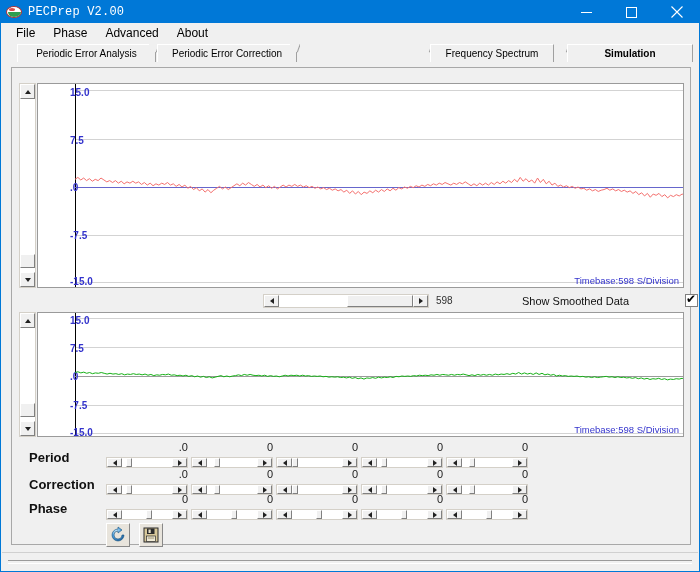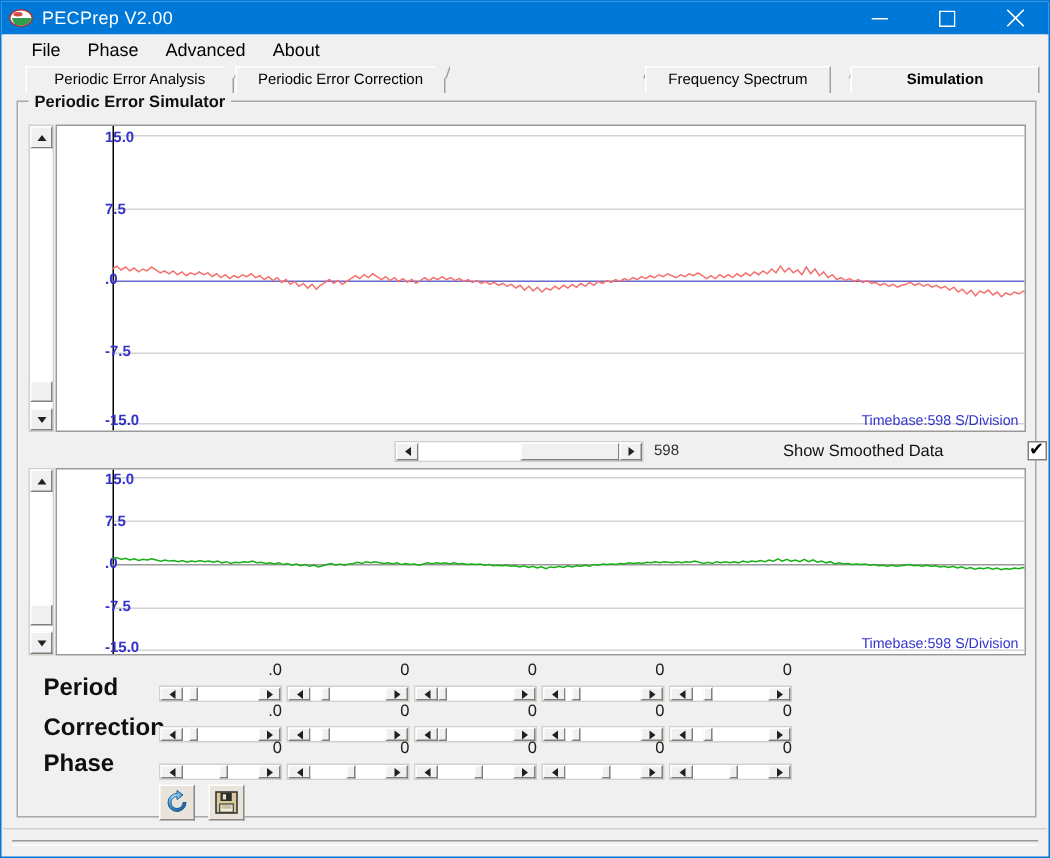--- a/index.html
+++ b/index.html
@@ -39,34 +39,35 @@
     content:""; position:absolute; left:1px; top:5px; width:14px; height:6px;
     background:#2e9e4f; border-radius:0 0 50% 50%/0 0 100% 100%;
   }
   #app-icon .oval:before {
     content:""; position:absolute; left:2px; top:1px; width:6px; height:3px;
     background:#d94a4a; border-radius:50%;
   }
   #title-text {
     color:#ffffff; font-size:12px; letter-spacing:0.2px;
     white-space:nowrap;
+    font-family:Liberation Mono, monospace;
   }
   .wbtn {
     width:45px; height:22px; display:flex; align-items:center; justify-content:center;
     color:#ffffff;
   }
   #win-controls { position:absolute; right:0; top:0; display:flex; }
   .wbtn svg { display:block; }
 
   
   #menubar {
     position:absolute; left:1px; top:22px; width:696px; height:21px;
     background:#f0f0f0;
     display:flex; align-items:center;
-    padding-left:10px;
+    padding-left:5px;
   }
   .menu-item {
     font-size:12px; color:#000; padding:2px 9px 3px 9px; white-space:nowrap;
   }
 
   
   #tabstrip {
     position:absolute; left:8px; top:43px; width:684px; height:18px;
   }
   .tab {
@@ -200,21 +201,21 @@
     position:absolute; left:684px; top:293px; width:13px; height:13px;
     background:#ffffff; border:1px solid #7f7f7f;
   }
   #smoothed-box:after {
     content:"\2714"; position:absolute; left:0px; top:-3px;
     font-size:12px; color:#000000; line-height:14px;
   }
 
   
   .prow-label {
-    position:absolute; font-size:16px; font-weight:bold; color:#101010;
+    position:absolute; font-size:13px; font-weight:bold; color:#101010;
   }
   .pslider { position:absolute; height:11px; }
   .pvalue {
     position:absolute; font-size:11px; color:#202020;
     text-align:right; white-space:nowrap;
   }
 
   
   .tbtn {
     position:absolute; width:24px; height:24px;
@@ -273,21 +274,20 @@
     <div class="tabnotch" style="left:140px;"></div>
     <div class="tab" style="left:148px; width:140px;">Periodic Error Correction</div>
     <div class="tabnotch" style="left:281px;"></div>
     <div class="tabnotch" style="left:413px;"></div>
     <div class="tab" style="left:421px; width:124px;">Frequency Spectrum</div>
     <div class="tabnotch" style="left:550px;"></div>
     <div class="tab sel" style="left:558px; width:126px; border-right:1px solid #a0a0a0;">Simulation</div>
   </div>
 
   <div id="groupbox"></div>
-  <div id="group-legend">Periodic Error Simulator</div>
 
   <div class="chartwrap" style="left:18px; top:82px; width:665px; height:205px;">
 
     <div class="vscroll">
       <div class="arrow up">
           <div class="tri"></div>
         </div>
       <div class="track">
         <div class="thumb" style="top:155px;"></div>
       </div>

